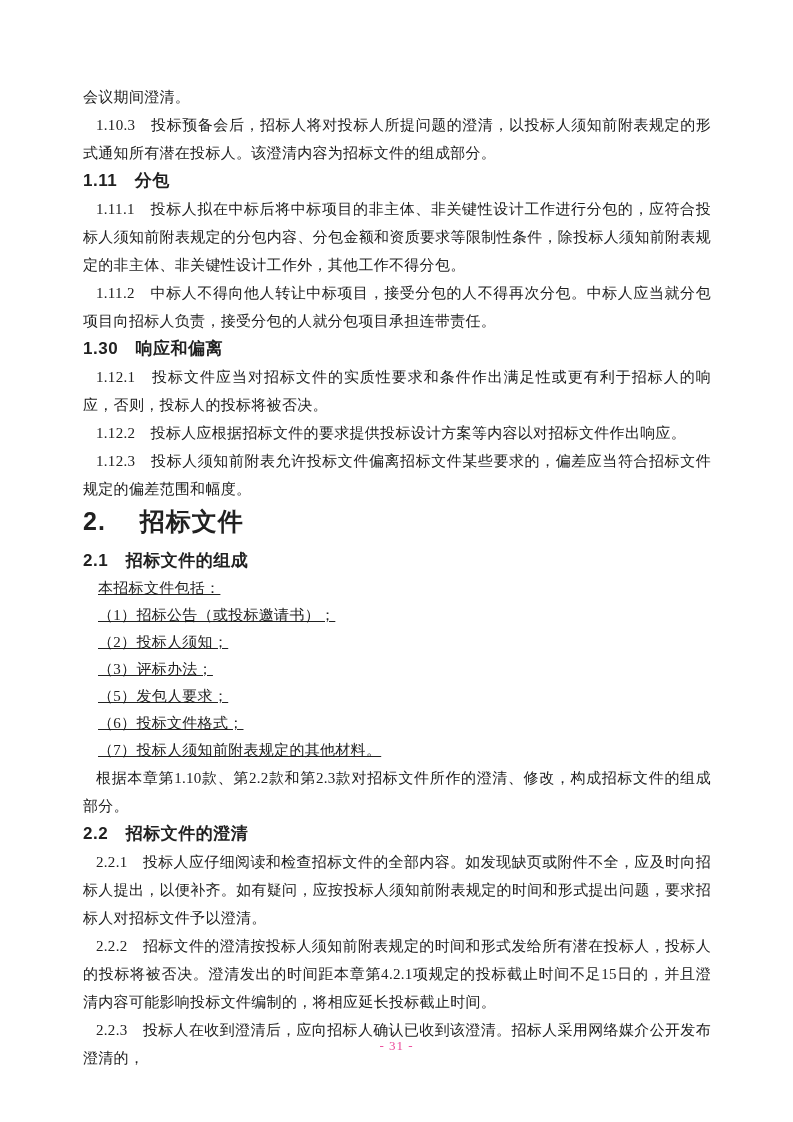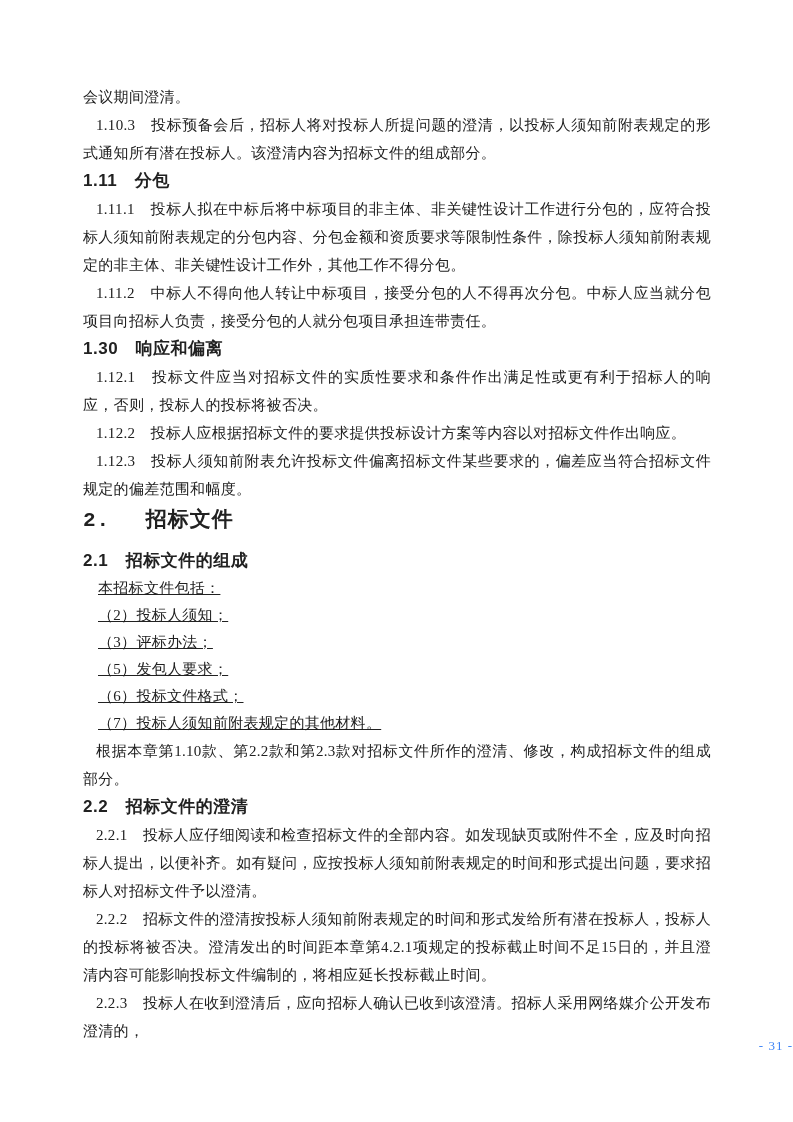--- a/index.html
+++ b/index.html
@@ -36,57 +36,58 @@
   .item { text-indent: 15px; line-height: 27px; text-align: left; text-decoration: underline; }
   .h3 {
     font-family: "Liberation Sans", sans-serif;
     font-weight: 700;
     font-size: 17px;
     line-height: 28px;
     text-align: left;
     letter-spacing: 0.5px;
   }
   .h1 {
-    font-family: Liberation Mono, monospace;
+    font-family: Liberation Sans, sans-serif;
     font-weight: 600;
-    font-size: 21px;
+    font-size: 25px;
     line-height: 32px;
     margin-top: 2px !important;
     margin-bottom: 10px !important;
     text-align: left;
     letter-spacing: 1px;
   }
   .footer {
     position: absolute;
     left: 0;
     right: 0;
     top: 1038px;
-    text-align: right;
+    text-align: center;
     font-size: 13px;
     letter-spacing: 1px;
-    color: #3b82f6;
+    color: #ec4899;
   }
 </style>
 </head>
 <body>
 
 <div class="page">
   <div class="content">
       <p class="blk cont">会议期间澄清。</p>
       <p class="blk para">1.10.3　投标预备会后，招标人将对投标人所提问题的澄清，以投标人须知前附表规定的形式通知所有潜在投标人。该澄清内容为招标文件的组成部分。</p>
       <h2 class="blk h3">1.11　分包</h2>
       <p class="blk para">1.11.1　投标人拟在中标后将中标项目的非主体、非关键性设计工作进行分包的，应符合投标人须知前附表规定的分包内容、分包金额和资质要求等限制性条件，除投标人须知前附表规定的非主体、非关键性设计工作外，其他工作不得分包。</p>
       <p class="blk para">1.11.2　中标人不得向他人转让中标项目，接受分包的人不得再次分包。中标人应当就分包项目向招标人负责，接受分包的人就分包项目承担连带责任。</p>
       <h2 class="blk h3">1.30　响应和偏离</h2>
       <p class="blk para">1.12.1　投标文件应当对招标文件的实质性要求和条件作出满足性或更有利于招标人的响应，否则，投标人的投标将被否决。</p>
       <p class="blk para">1.12.2　投标人应根据招标文件的要求提供投标设计方案等内容以对招标文件作出响应。</p>
       <p class="blk para">1.12.3　投标人须知前附表允许投标文件偏离招标文件某些要求的，偏差应当符合招标文件规定的偏差范围和幅度。</p>
       <h1 class="blk h1">2.　 招标文件</h1>
       <h2 class="blk h3">2.1　招标文件的组成</h2>
       <p class="blk item">本招标文件包括：</p>
+      <p class="blk item">（1）招标公告（或投标邀请书）；</p>
       <p class="blk item">（2）投标人须知；</p>
       <p class="blk item">（3）评标办法；</p>
       <p class="blk item">（5）发包人要求；</p>
       <p class="blk item">（6）投标文件格式；</p>
       <p class="blk item">（7）投标人须知前附表规定的其他材料。</p>
       <p class="blk para">根据本章第1.10款、第2.2款和第2.3款对招标文件所作的澄清、修改，构成招标文件的组成部分。</p>
       <h2 class="blk h3">2.2　招标文件的澄清</h2>
       <p class="blk para">2.2.1　投标人应仔细阅读和检查招标文件的全部内容。如发现缺页或附件不全，应及时向招标人提出，以便补齐。如有疑问，应按投标人须知前附表规定的时间和形式提出问题，要求招标人对招标文件予以澄清。</p>
       <p class="blk para">2.2.2　招标文件的澄清按投标人须知前附表规定的时间和形式发给所有潜在投标人，投标人的投标将被否决。澄清发出的时间距本章第4.2.1项规定的投标截止时间不足15日的，并且澄清内容可能影响投标文件编制的，将相应延长投标截止时间。</p>
       <p class="blk para">2.2.3　投标人在收到澄清后，应向招标人确认已收到该澄清。招标人采用网络媒介公开发布澄清的，</p>

